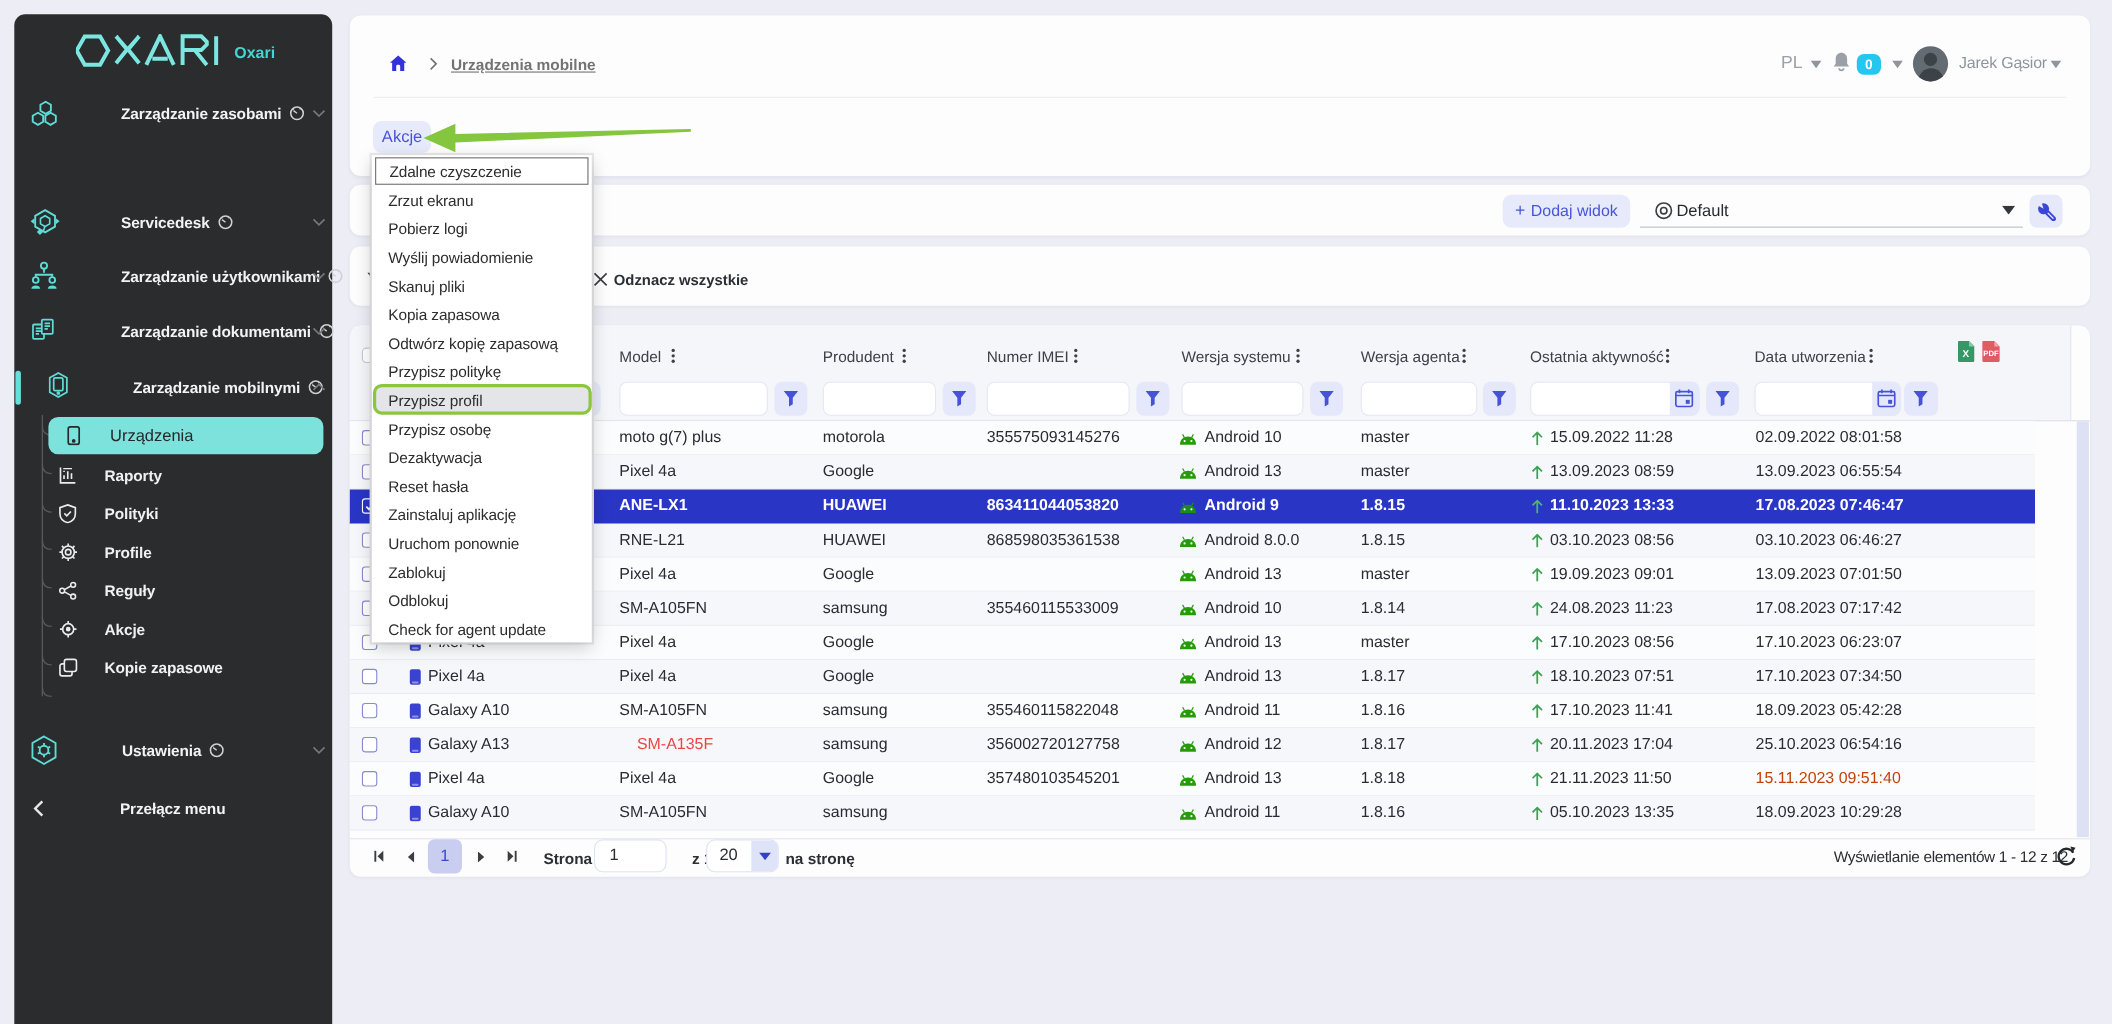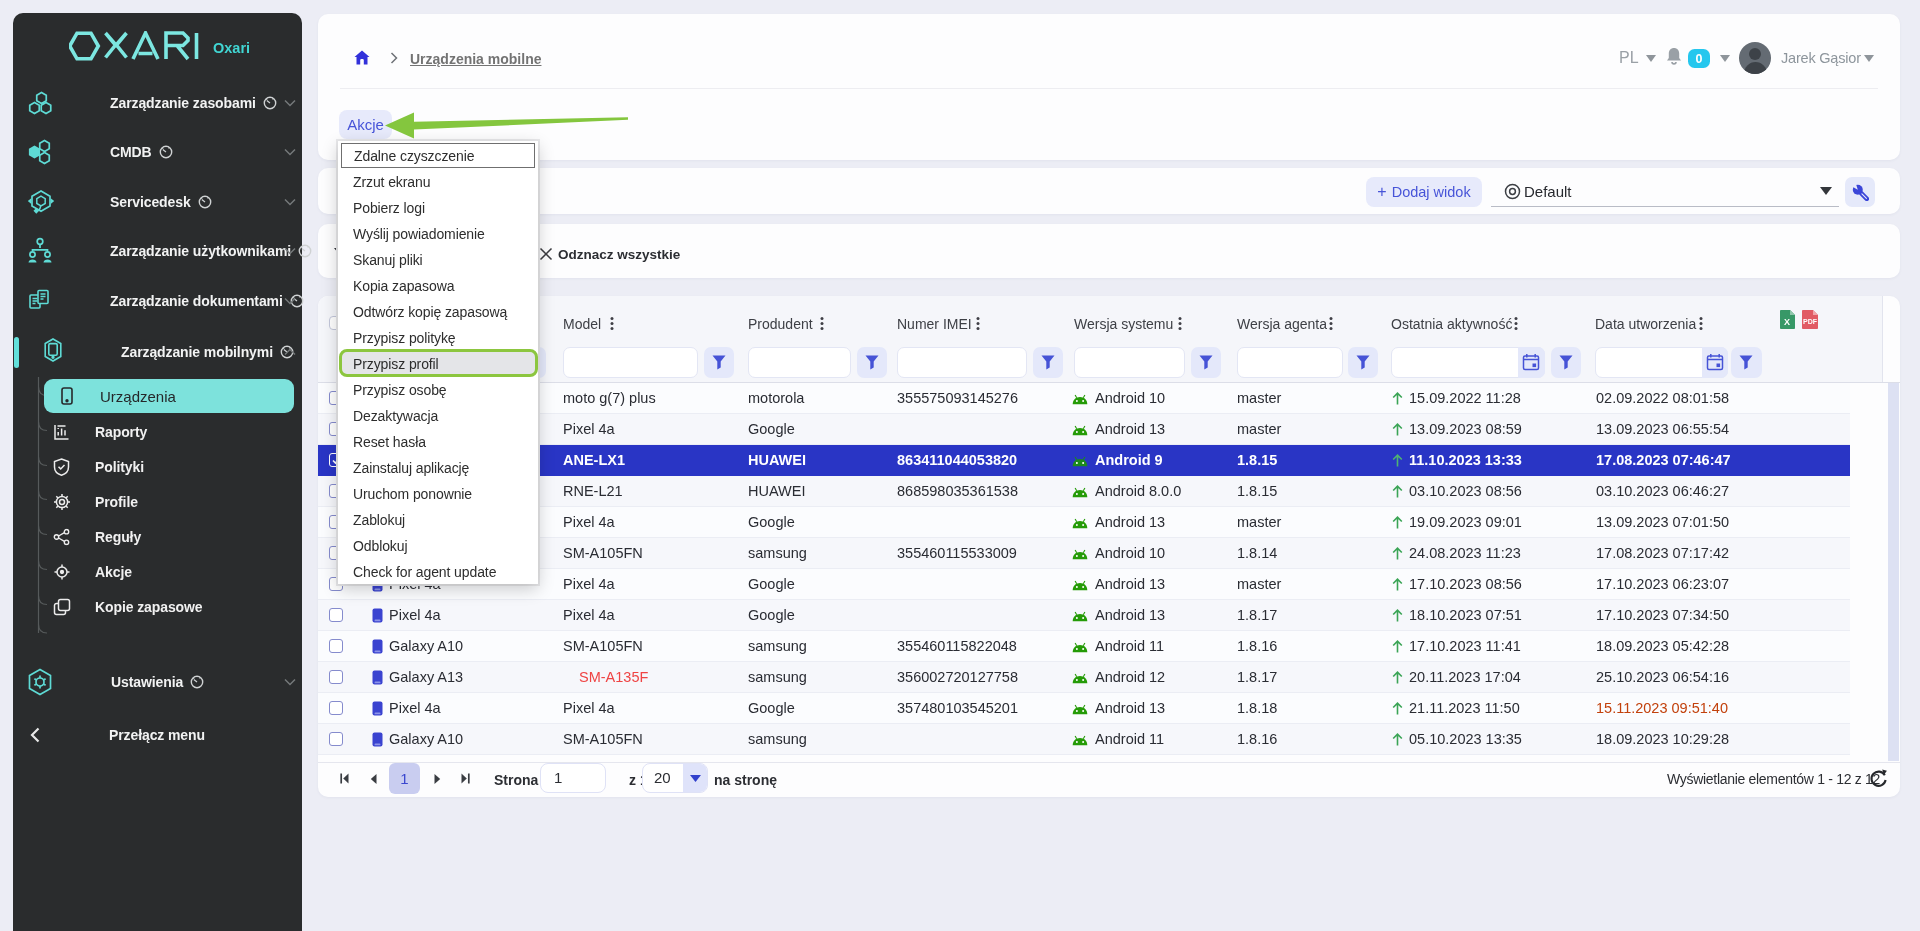--- a/index.html
+++ b/index.html
@@ -47,36 +47,20 @@
     </g>
       </svg>
     <span class="ttxt">Zarządzanie zasobami <svg width="14" height="14" viewBox="0 0 14 14">
           <circle cx="7" cy="7" r="5.7" stroke="#cfd2d3" stroke-width="1.4" fill="none"></circle>
           <path d="M7 7 L3.8 4.6 M9.5 3.4 L9.9 2.6 M4 3.6 L3.5 2.9" stroke="#cfd2d3" stroke-width="1.3" fill="none"></path>
         </svg></span>
     <svg class="tchev" width="12" height="8" viewBox="0 0 12 8">
         <path d="M1 1.5 L6 6.5 L11 1.5" stroke="#75797a" stroke-width="1.5" fill="none"></path>
       </svg>
   </div>
-  <div class="trow" style="top:122px;">
-    <svg class="ticon" width="26" height="26" viewBox="0 0 26 26">
-        <g stroke="#5edbd5" stroke-width="1.7" fill="none">
-      <path d="M7.5 7.5 L12.26 10.25 L12.26 15.75 L7.5 18.5 L2.74 15.75 L2.74 10.25 Z" fill="#5edbd5"></path>
-      <path d="M17.5 1.5 L22.26 4.25 L22.26 9.75 L17.5 12.5 L12.74 9.75 L12.74 4.25 Z"></path>
-      <path d="M17.5 13.5 L22.26 16.25 L22.26 21.75 L17.5 24.5 L12.74 21.75 L12.74 16.25 Z"></path>
-    </g>
-      </svg>
-    <span class="ttxt">CMDB <svg width="14" height="14" viewBox="0 0 14 14">
-          <circle cx="7" cy="7" r="5.7" stroke="#cfd2d3" stroke-width="1.4" fill="none"></circle>
-          <path d="M7 7 L3.8 4.6 M9.5 3.4 L9.9 2.6 M4 3.6 L3.5 2.9" stroke="#cfd2d3" stroke-width="1.3" fill="none"></path>
-        </svg></span>
-    <svg class="tchev" width="12" height="8" viewBox="0 0 12 8">
-        <path d="M1 1.5 L6 6.5 L11 1.5" stroke="#75797a" stroke-width="1.5" fill="none"></path>
-      </svg>
-  </div>
   <div class="trow" style="top:172px;">
     <svg class="ticon" width="28" height="26" viewBox="0 0 28 26">
         <g stroke="#5edbd5" stroke-width="1.7" fill="none">
       <path d="M14 2 L23 7.2 L23 17 L14 22.2 L5 17 L5 7.2 Z"></path>
       <path d="M14 7.2 L18.2 9.6 L18.2 14.5 L14 16.9 L9.8 14.5 L9.8 9.6 Z" stroke-width="1.5"></path>
       <path d="M4.3 9.3 L0.8 12.1 L4.3 14.9 Z" fill="#5edbd5" stroke="none"></path>
       <path d="M23.7 9.3 L27.2 12.1 L23.7 14.9 Z" fill="#5edbd5" stroke="none"></path>
       <path d="M13.5 17 C13.5 20.5 12 21.5 9.8 21.8" stroke-width="1.5"></path>
       <rect x="7.3" y="19.8" width="4" height="4" transform="rotate(45 9.3 21.8)" fill="#5edbd5" stroke="none"></rect>
     </g>

